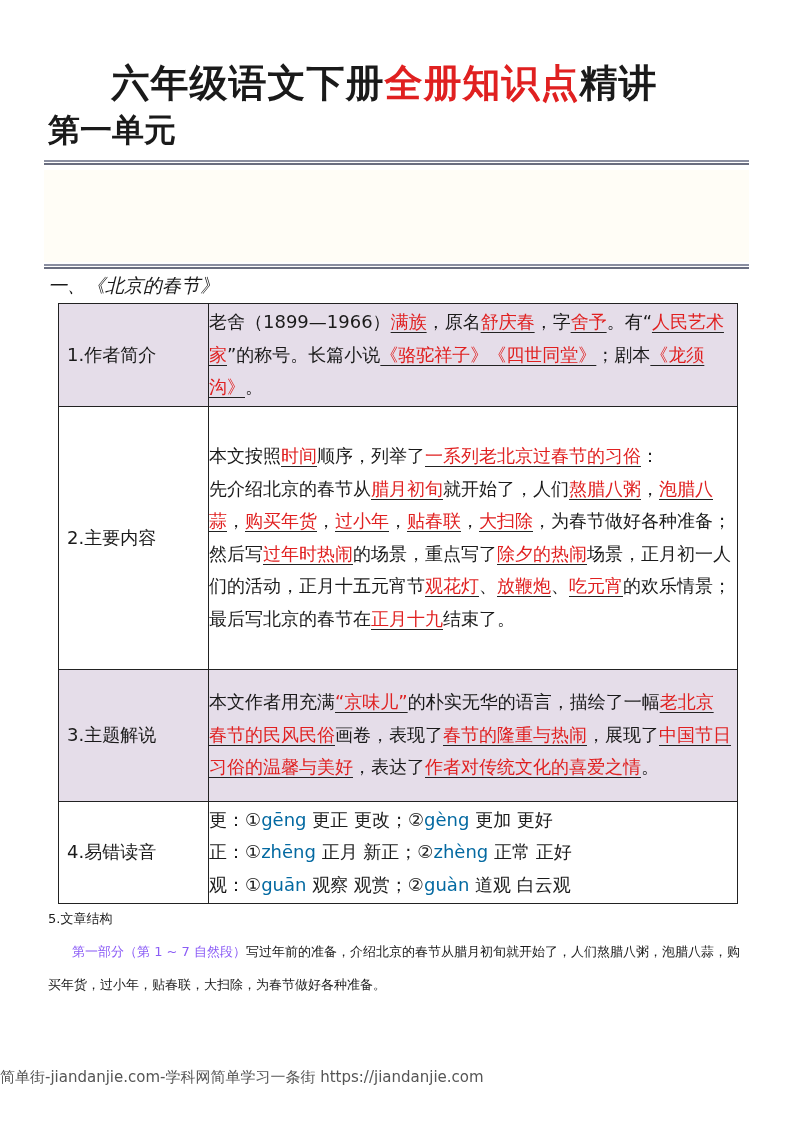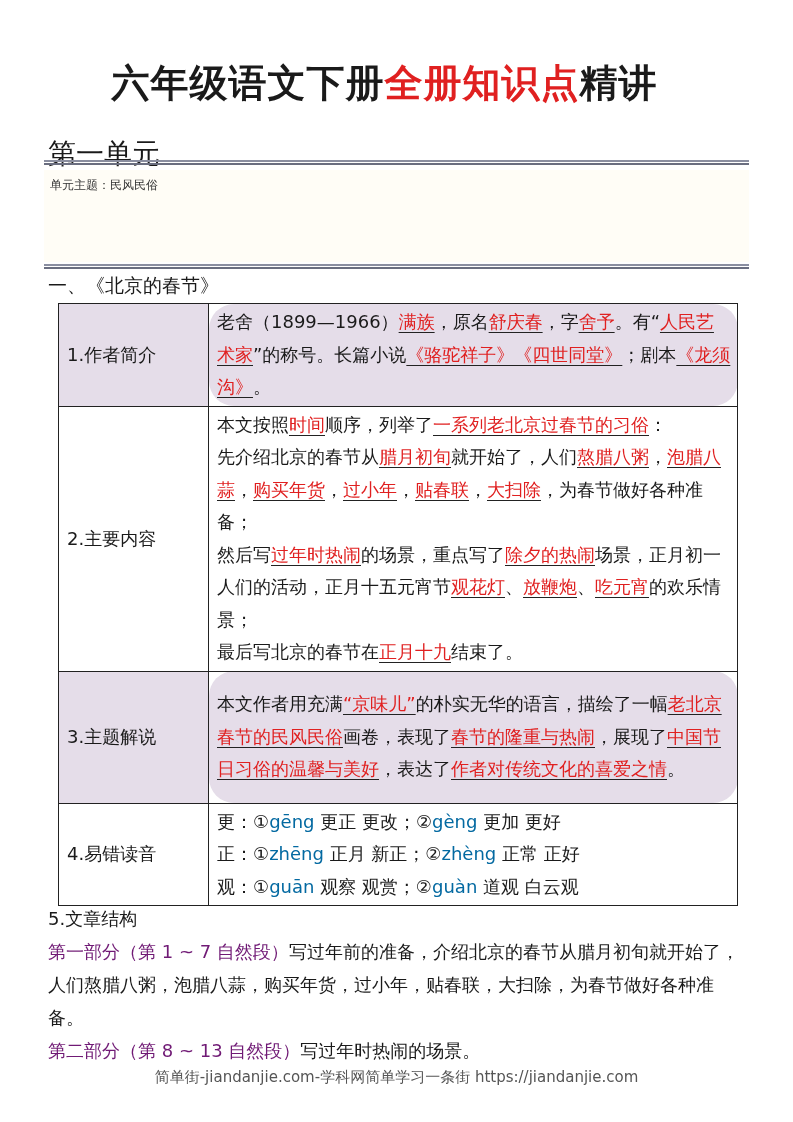--- a/index.html
+++ b/index.html
@@ -1,51 +1,50 @@
 <!DOCTYPE html>
 <html><head>
 <meta charset="utf-8">
 <style>
   html, body { margin:0; padding:0; background:#ffffff; }
   body { width:793px; height:1122px; position:relative; overflow:hidden;
          font-family:"DejaVu Sans","Liberation Sans",sans-serif; color:#1a1a1a; }
   .title { position:absolute; top:58px; left:0; width:769px; text-align:center;
            font-size:38px; font-weight:bold; letter-spacing:1px; line-height:50px; }
   .title .red { color:#e02020; }
-  .unit { position:absolute; top:136px; left:48px; font-size:28px; font-weight:normal; line-height:36px; }
+  .unit { position:absolute; top:112px; left:48px; font-size:32px; font-weight:bold; line-height:36px; }
   .dbl { position:absolute; left:44px; width:705px; height:5px;
          border-top:2px solid #8a8ea0; border-bottom:2px solid #6a6e80; box-sizing:border-box; }
   .info { position:absolute; top:170px; left:44px; width:705px; height:92px;
           background:#fffdf6; font-size:12px; line-height:19px; padding:6px 0 0 6px; box-sizing:border-box; color:#333; }
   .info div { white-space:nowrap; }
-  .lesson { position:absolute; top:272px; left:48px; font-size:19px; line-height:26px; }
+  .lesson { position:absolute; top:272px; left:48px; font-size:19px; line-height:26px;font-style:italic; }
   table.kp { position:absolute; top:303px; left:58px; width:680px; border-collapse:collapse; }
   table.kp td { border:1.5px solid #222; vertical-align:middle; font-size:18px; }
   table.kp td.lab { width:140px; padding-left:8px; }
-  table.kp td.con { padding:2px 6px 2px 8px; line-height:32.5px;border-radius:25px; }
+  table.kp td.con { padding:2px 6px 2px 0; line-height:32.5px; }
   table.kp tr.shade td { background:#e5dde9; }
   .hl { color:#e02020; text-decoration:underline; text-decoration-color:#222; text-underline-offset:4px; }
   .py { color:#0369a1; }
-  .s5 { position:absolute; top:902px; left:48px; width:700px; font-size:18px; line-height:33px; }
-  .s5 .red { color:#701a75; }
-  .footer { position:absolute; top:1068px; left:0; width:793px; text-align:center; font-size:15px; color:#555; }
+  .s5 { position:absolute; top:902px; left:48px; width:700px; font-size:13px; line-height:33px; }
+  .s5 .red { color:#8b5cf6;margin-left:24px; }
+  .footer { position:absolute; top:1068px; left:0; width:793px; text-align:left; font-size:15px; color:#555; }
 </style>
 </head>
 <body>
 
 <div class="title">
   <span>六年级语文下册</span><span class="red">全册知识点</span><span>精讲</span>
 </div>
 
 <div class="unit">第一单元</div>
 
 <div class="dbl" style="top:160px;"></div>
 
 <div class="info">
-  <div>单元主题：民风民俗</div>
 </div>
 
 <div class="dbl" style="top:264px;"></div>
 
 <div class="lesson">一、《北京的春节》</div>
 
 <table class="kp">
   <tbody id="kp-body">
       <tr class="shade" style="height: 99px;">
         <td class="lab">1.作者简介</td>
@@ -71,16 +70,15 @@
           <div><span>正：①</span><span class="py">zhēng</span><span> 正月  新正；②</span><span class="py">zhèng</span><span> 正常  正好</span></div>
           <div><span>观：①</span><span class="py">guān</span><span> 观察  观赏；②</span><span class="py">guàn</span><span> 道观  白云观</span></div>
         </td>
       </tr>
     </tbody>
 </table>
 
 <div class="s5">
   <div>5.文章结构</div>
   <div><span class="red">第一部分（第 1 ~ 7 自然段）</span><span>写过年前的准备，介绍北京的春节从腊月初旬就开始了，人们熬腊八粥，泡腊八蒜，购买年货，过小年，贴春联，大扫除，为春节做好各种准备。</span></div>
-  <div><span class="red">第二部分（第 8 ~ 13 自然段）</span><span>写过年时热闹的场景。</span></div>
 </div>
 
 <div class="footer">简单街-jiandanjie.com-学科网简单学习一条街 https://jiandanjie.com</div>
 
 </body></html>

